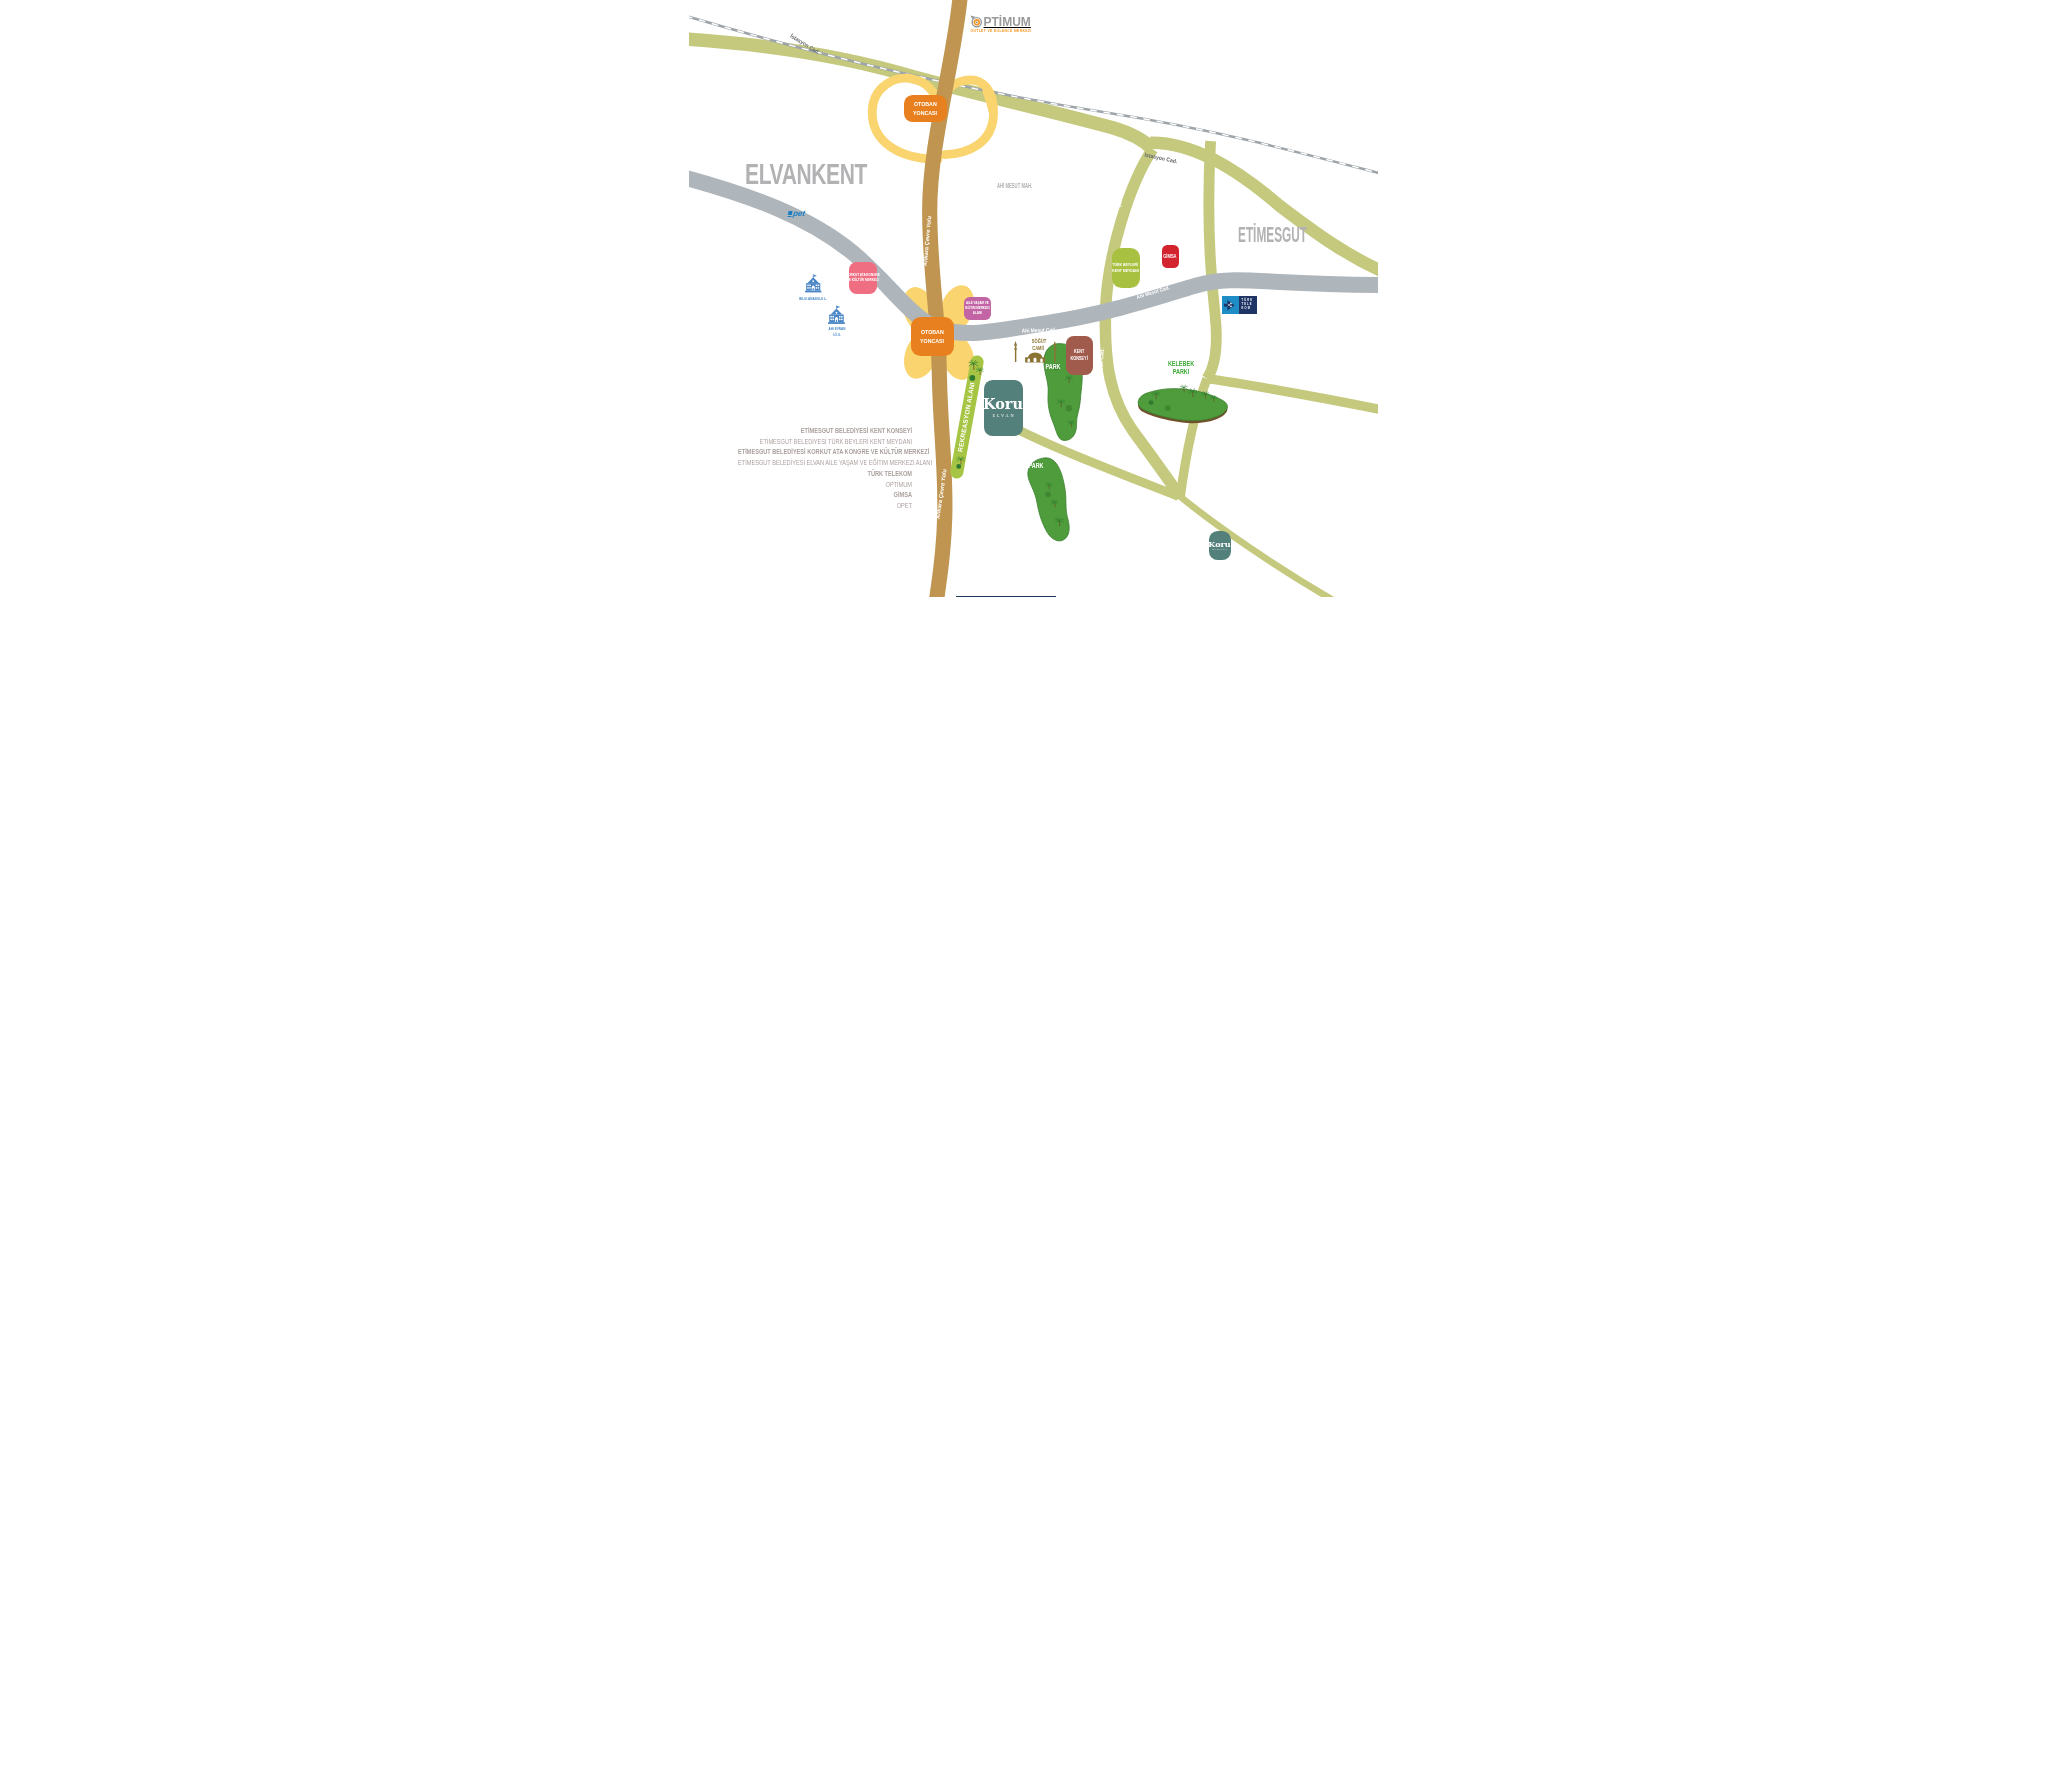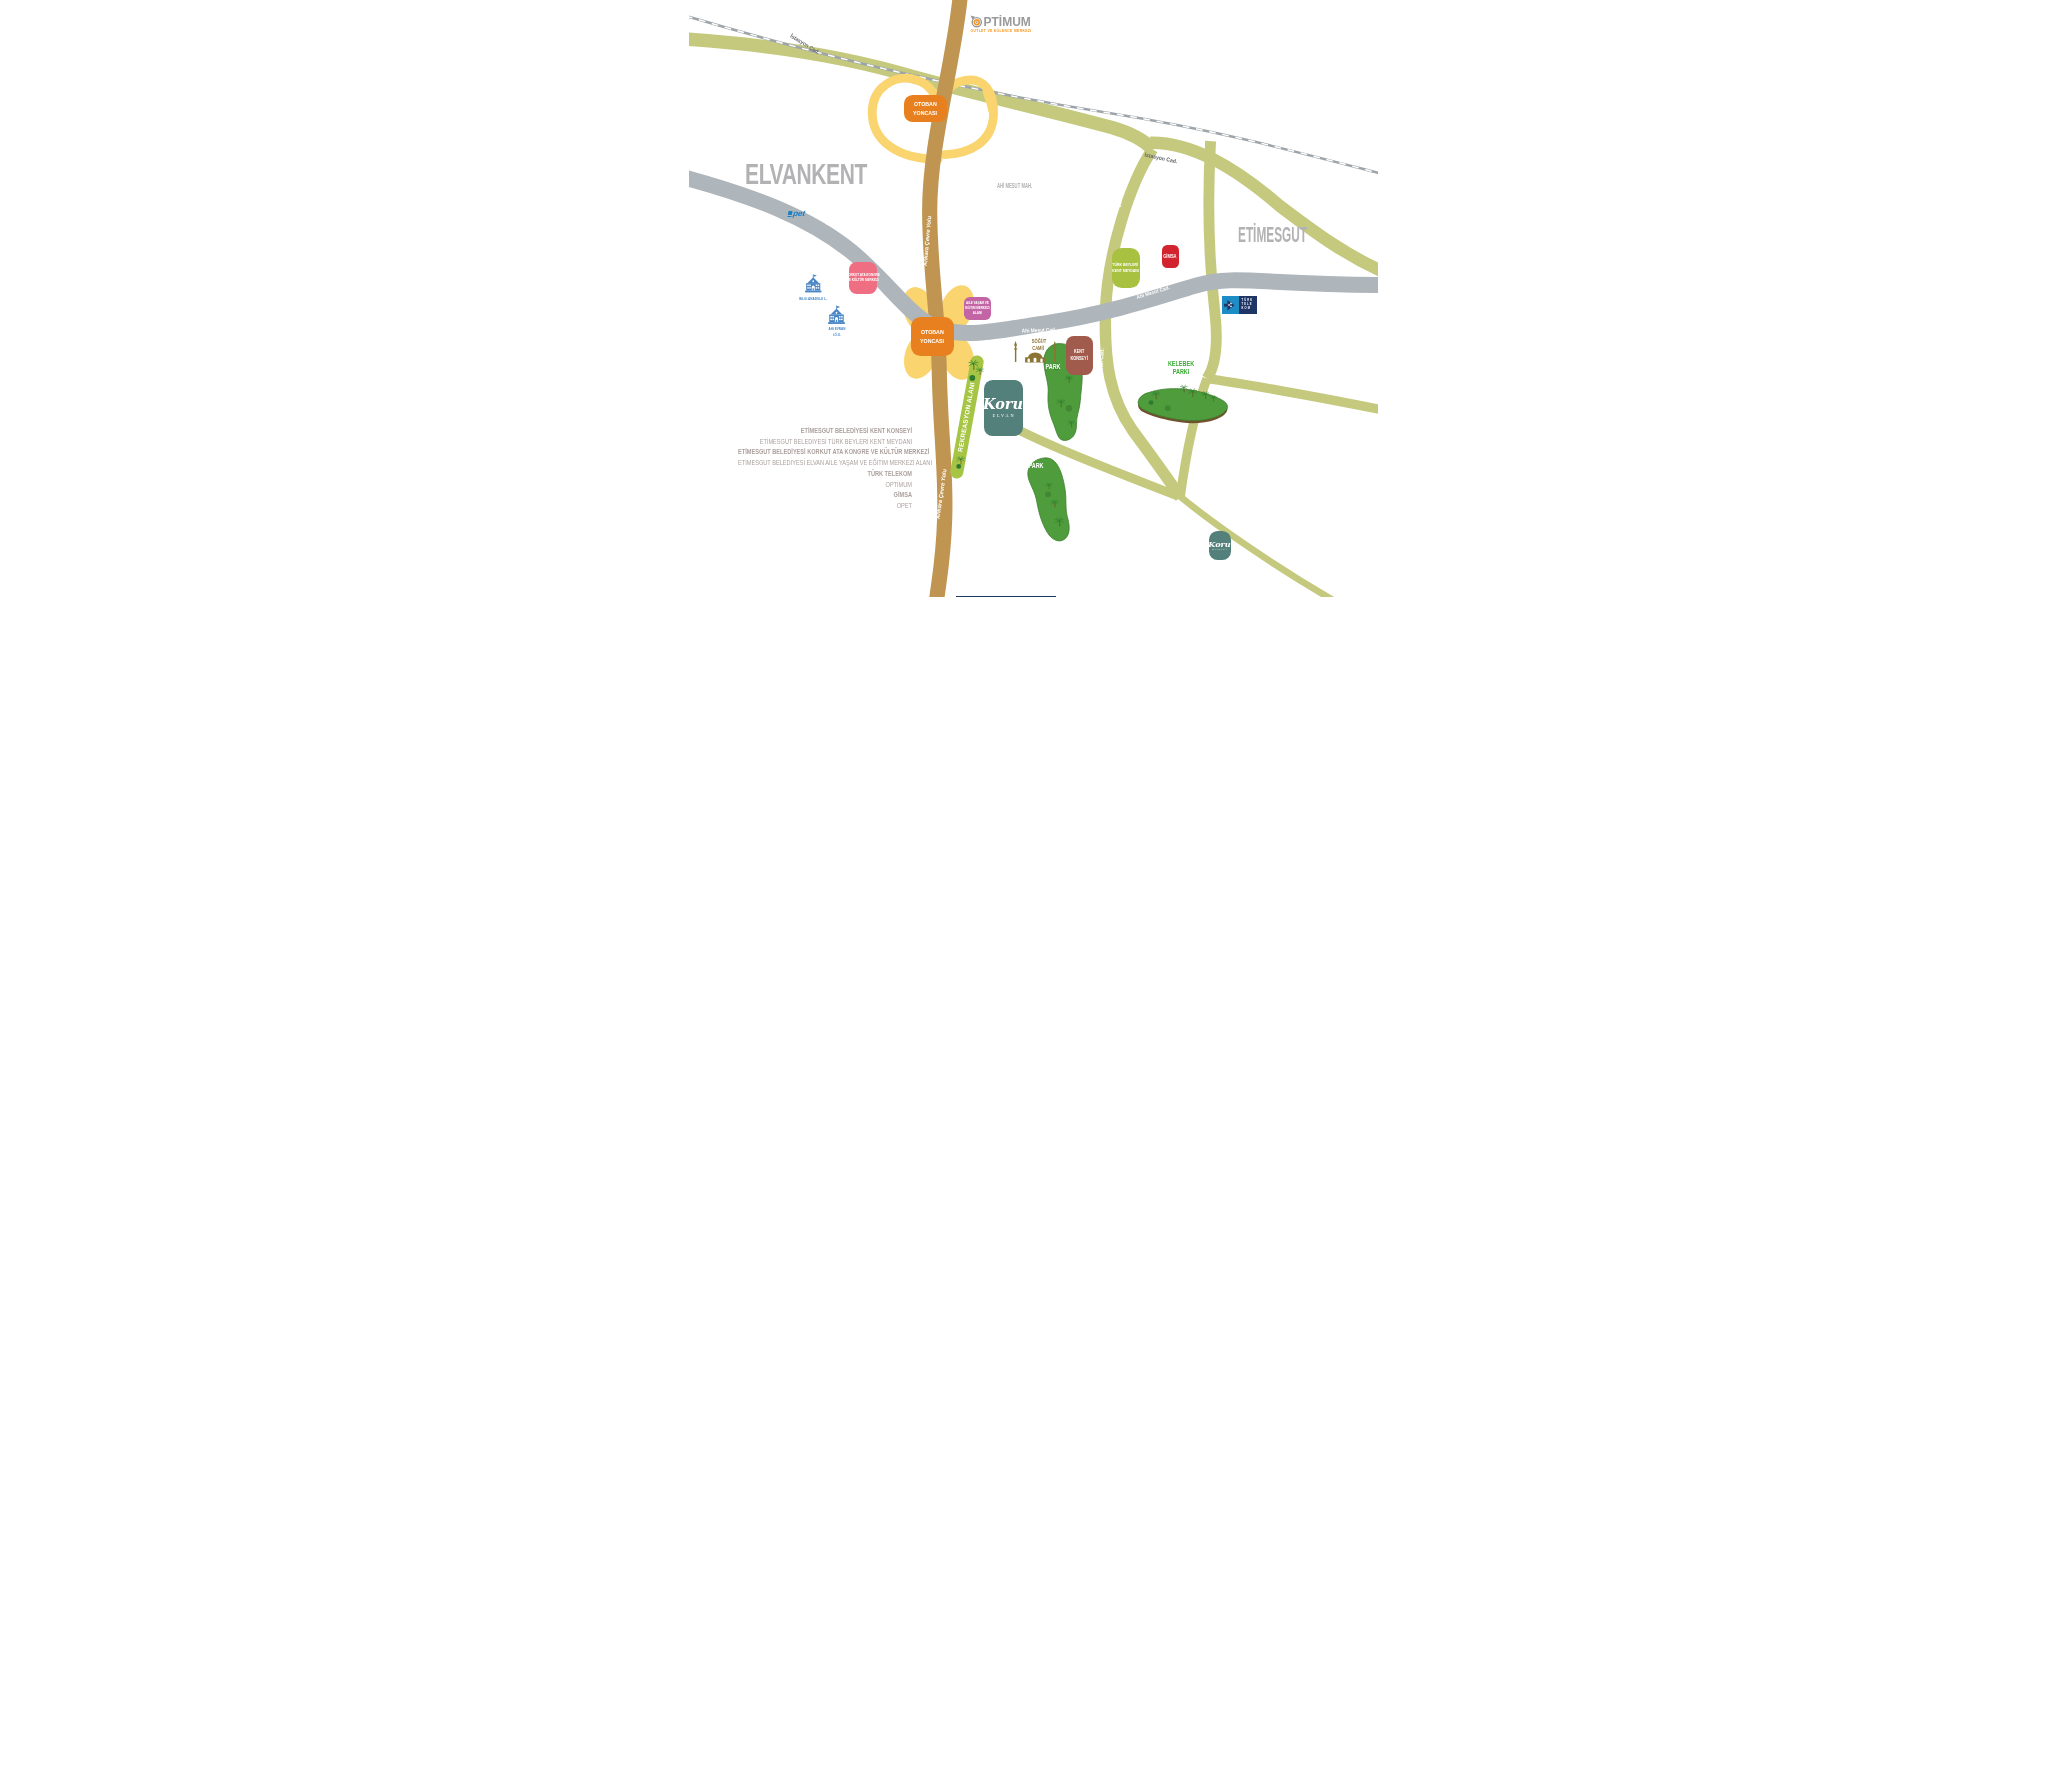--- a/index.html
+++ b/index.html
@@ -16,37 +16,37 @@
   .kelebeklab{position:absolute;font-weight:bold;color:#3CAB37;white-space:nowrap;transform:translate(-50%,-50%) scaleX(.82);}
   .schoollab{position:absolute;font-weight:bold;color:#4486C6;font-size:3.4px;white-space:nowrap;transform:translate(-50%,0) scaleX(.9);}
   .mosquelab{position:absolute;font-weight:bold;color:#8B7434;font-size:4.8px;white-space:nowrap;transform:translate(-50%,0) scaleX(.85);}
   #legend{position:absolute;left:0;top:426px;width:223px;text-align:right;color:#ABA19E;
           transform:scaleX(.78);transform-origin:right center;}
   #legend div{font-size:7.2px;line-height:10.7px;white-space:nowrap;}
   #legend .b{font-weight:bold;}
   #legend .l{font-weight:normal;}
   
   #optimum{position:absolute;left:281px;top:15px;}
-  #optimum .row{display:flex;align-items:center;}
+  #optimum .row{display:flex;align-items:center;text-decoration:underline;}
   #optimum .word{font-size:12px;font-weight:600;color:#9A9A9A;letter-spacing:0;line-height:1;}
   #optimum .tag{font-size:3.3px;font-weight:bold;color:#F7941D;letter-spacing:0.4px;margin-top:1px;margin-left:1px;white-space:nowrap;}
   
   #opet{position:absolute;left:99px;top:210px;display:flex;align-items:center;transform:skewX(-10deg);}
   #opet .bars{display:flex;flex-direction:column;gap:0.9px;margin-right:0.7px;}
   #opet .bars i{display:block;width:4.3px;height:1.2px;background:#1C7EC3;}
   #opet .txt{font-size:8.1px;font-weight:bold;font-style:italic;color:#1C7EC3;line-height:1;}
   
   #tt{position:absolute;left:533px;top:296px;width:35px;height:17.7px;display:flex;}
   #tt .cy{width:17.7px;height:17.7px;background:#1F8DC5;display:flex;align-items:center;justify-content:center;}
   #tt .nv{width:17.7px;height:17.7px;background:#1F3566;color:#fff;display:flex;flex-direction:column;justify-content:center;
           font-size:2.6px;font-weight:bold;letter-spacing:1.2px;padding-left:2.4px;box-sizing:border-box;line-height:3.6px;}
   
   .koru{position:absolute;background:#54807B;border-radius:8.6px;color:#fff;display:flex;flex-direction:column;
         align-items:center;justify-content:center;}
-  .koru .script{font-family:"DejaVu Serif","Liberation Serif",serif;font-style:italic;font-weight:bold;line-height:1;}
+  .koru .script{font-family:"DejaVu Serif","Liberation Serif",serif;font-weight:bold;line-height:1;}
   .koru .sub{font-family:"Liberation Serif",serif;line-height:1;}
   #navybar{position:absolute;left:267px;top:596px;width:100px;height:1.4px;background:#1E3A5F;}
 </style>
 </head>
 <body>
 
 <div id="map">
 
   <svg id="roads" viewBox="0 0 4317 3744" preserveAspectRatio="none">
     <defs>

